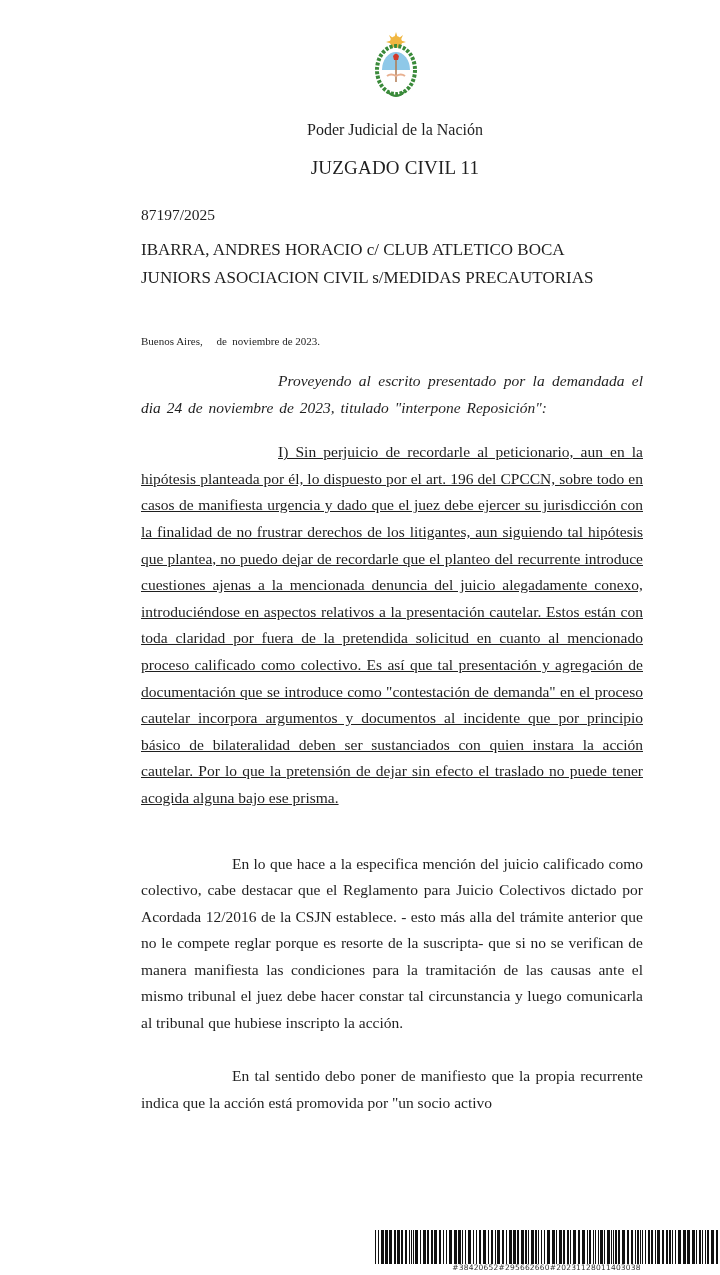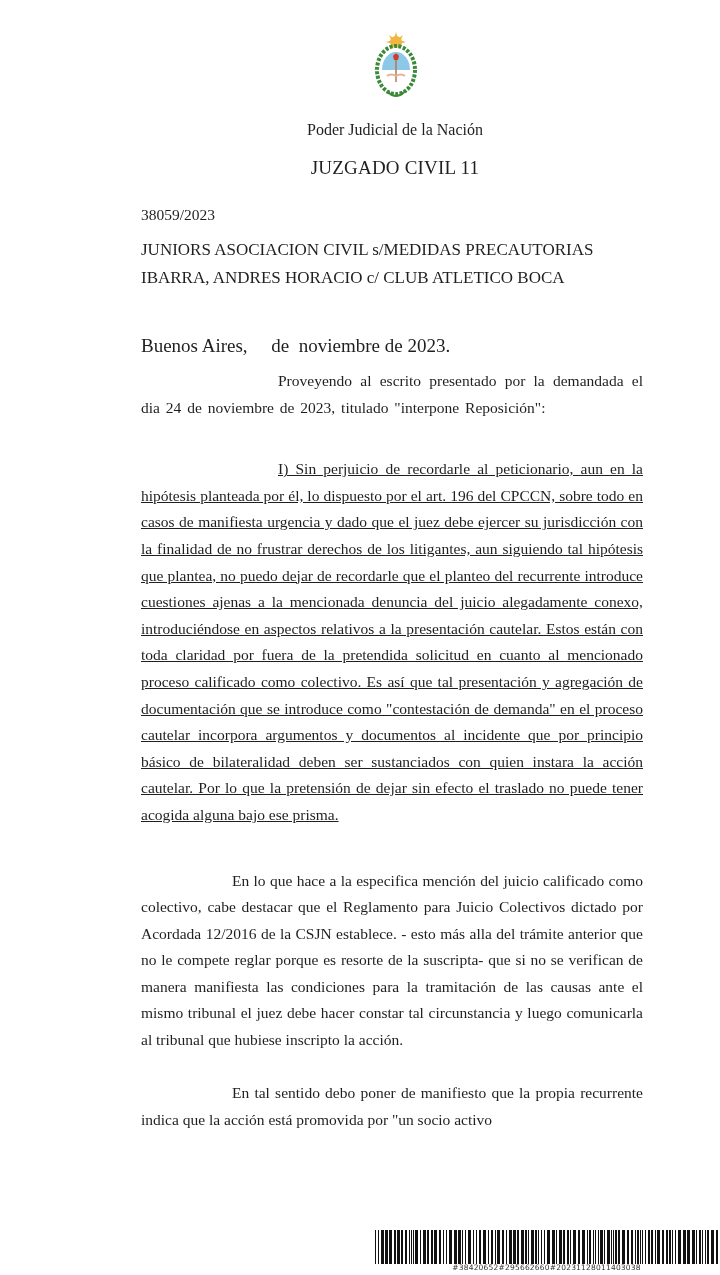--- a/index.html
+++ b/index.html
@@ -5,24 +5,24 @@
   html, body { margin: 0; padding: 0; }
   body {
     width: 720px; height: 1275px; background: #ffffff; position: relative; overflow: hidden;
     font-family: "Liberation Serif", "DejaVu Serif", serif; color: #1f1f1f;
   }
   .crest { position: absolute; left: 373px; top: 30px; width: 46px; height: 72px; }
   .org { position: absolute; left: 0; width: 790px; text-align: center; top: 121px; font-size: 16px; }
   .court { position: absolute; left: 0; width: 790px; text-align: center; top: 157px; font-size: 19px; letter-spacing: 0.2px; }
   .expediente { position: absolute; left: 141px; top: 206px; font-size: 15.5px; }
   .caratula { position: absolute; left: 141px; top: 236px; width: 520px; font-size: 17px; line-height: 28px; }
-  .fecha { position: absolute; left: 141px; top: 335px; font-size: 19px; white-space: pre; }
+  .fecha { position: absolute; left: 141px; top: 335px; font-size: 11px; white-space: pre; }
   .body { position: absolute; left: 141px; top: 368px; width: 502px; font-size: 15.5px; line-height: 26.6px; }
   .para { margin: 0; text-align: justify; text-align-last: left; }
-  .p1 { text-indent: 137px; margin-bottom: 35px; word-spacing: 2px; }
+  .p1 { text-indent: 137px; margin-bottom: 18px; word-spacing: 2px; font-style: italic; }
   .p2 { text-indent: 137px; text-decoration: underline; }
   .p3 { text-indent: 91px; margin-top: 39px; }
   .p4 { text-indent: 91px; margin-top: 26.6px; }
   .barcode { position: absolute; left: 375px; top: 1230px; width: 343px; height: 34px; }
   .barcode-text { position: absolute; left: 375px; width: 343px; text-align: center; top: 1263px; font-family: "DejaVu Sans", sans-serif; font-size: 7.5px; color: #333; letter-spacing: 0.2px; }
 </style>
 </head>
 <body>
 
 <div class="crest">
@@ -37,24 +37,24 @@
     <path d="M20 26 Q23 21 26 26 L25 30 L21 30 Z" fill="#d23a2a"></path>
     <line x1="23" y1="30" x2="23" y2="52" stroke="#b07a50" stroke-width="1.5"></line>
     <path d="M14 46 Q18 43 23 46 Q28 43 32 46" fill="none" stroke="#e8b090" stroke-width="2"></path>
     <path d="M15 62 Q23 70 31 62" fill="none" stroke="#3a8a3a" stroke-width="2"></path>
   </svg>
 </div>
 
 <div class="org">Poder Judicial de la Nación</div>
 <div class="court">JUZGADO CIVIL 11</div>
 
-<div class="expediente">38059/2023</div>
+<div class="expediente">87197/2025</div>
 <div class="caratula">
+  <div>IBARRA, ANDRES HORACIO c/ CLUB ATLETICO BOCA</div>
   <div>JUNIORS ASOCIACION CIVIL s/MEDIDAS PRECAUTORIAS</div>
-  <div>IBARRA, ANDRES HORACIO c/ CLUB ATLETICO BOCA</div>
 </div>
 
 <div class="fecha">Buenos Aires,     de  noviembre de 2023.</div>
 
 <div class="body">
   <p class="para p1">Proveyendo al escrito presentado por la demandada el dia 24 de noviembre de 2023, titulado "interpone Reposición":</p>
   <p class="para p2">I) Sin perjuicio de recordarle al peticionario, aun en la hipótesis planteada por él, lo dispuesto por el art. 196 del CPCCN, sobre todo en casos de manifiesta urgencia y dado que el juez debe ejercer su jurisdicción con la finalidad de no frustrar derechos de los litigantes, aun siguiendo tal hipótesis que plantea, no puedo dejar de recordarle que el planteo del recurrente introduce cuestiones ajenas a la mencionada denuncia del juicio alegadamente conexo, introduciéndose en aspectos relativos a la presentación cautelar. Estos están con toda claridad por fuera de la pretendida solicitud en cuanto al mencionado proceso calificado como colectivo. Es así que tal presentación y agregación de documentación que se introduce como "contestación de demanda" en el proceso cautelar incorpora argumentos y documentos al incidente que por principio básico de bilateralidad deben ser sustanciados con quien instara la acción cautelar. Por lo que la pretensión de dejar sin efecto el traslado no puede tener acogida alguna bajo ese prisma.</p>
   <p class="para p3">En lo que hace a la especifica mención del juicio calificado como colectivo, cabe destacar que el Reglamento para Juicio Colectivos dictado por Acordada 12/2016 de la CSJN establece. - esto más alla del trámite anterior que no le compete reglar porque es resorte de la suscripta- que si no se verifican de manera manifiesta las condiciones para la tramitación de las causas ante el mismo tribunal el juez debe hacer constar tal circunstancia y luego comunicarla al tribunal que hubiese inscripto la acción.</p>
   <p class="para p4">En tal sentido debo poner de manifiesto que la propia recurrente indica que la acción está promovida por "un socio activo</p>
 </div>

